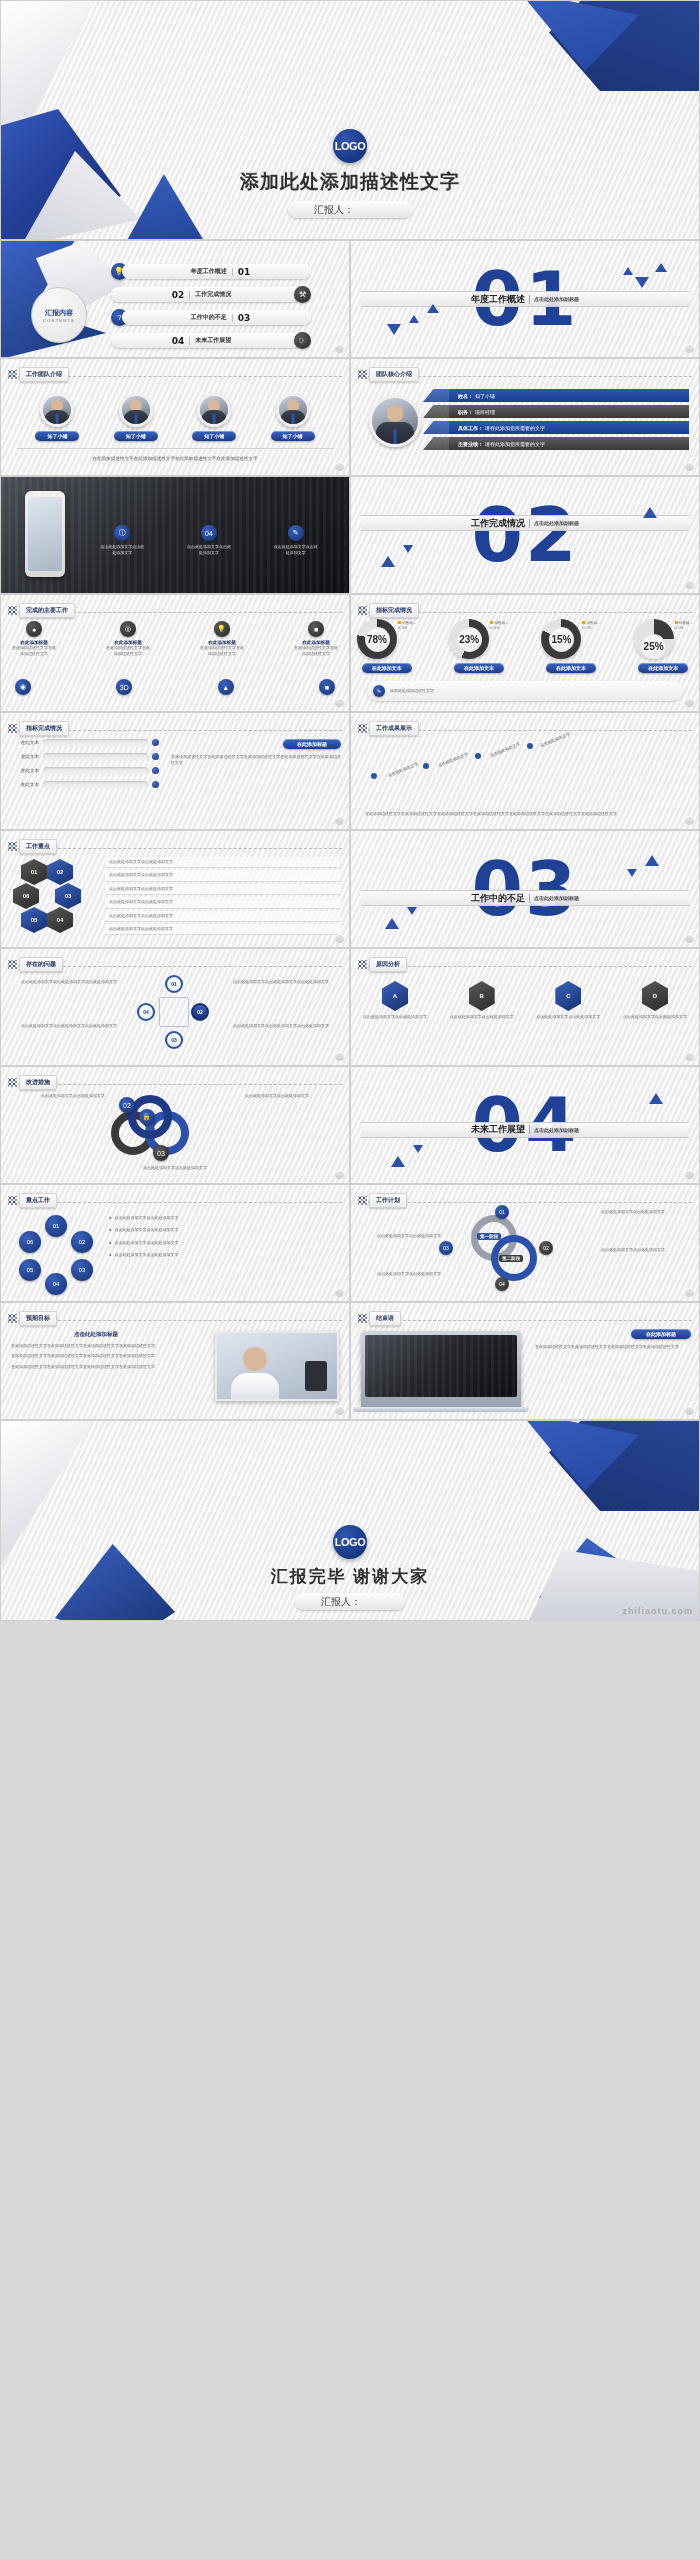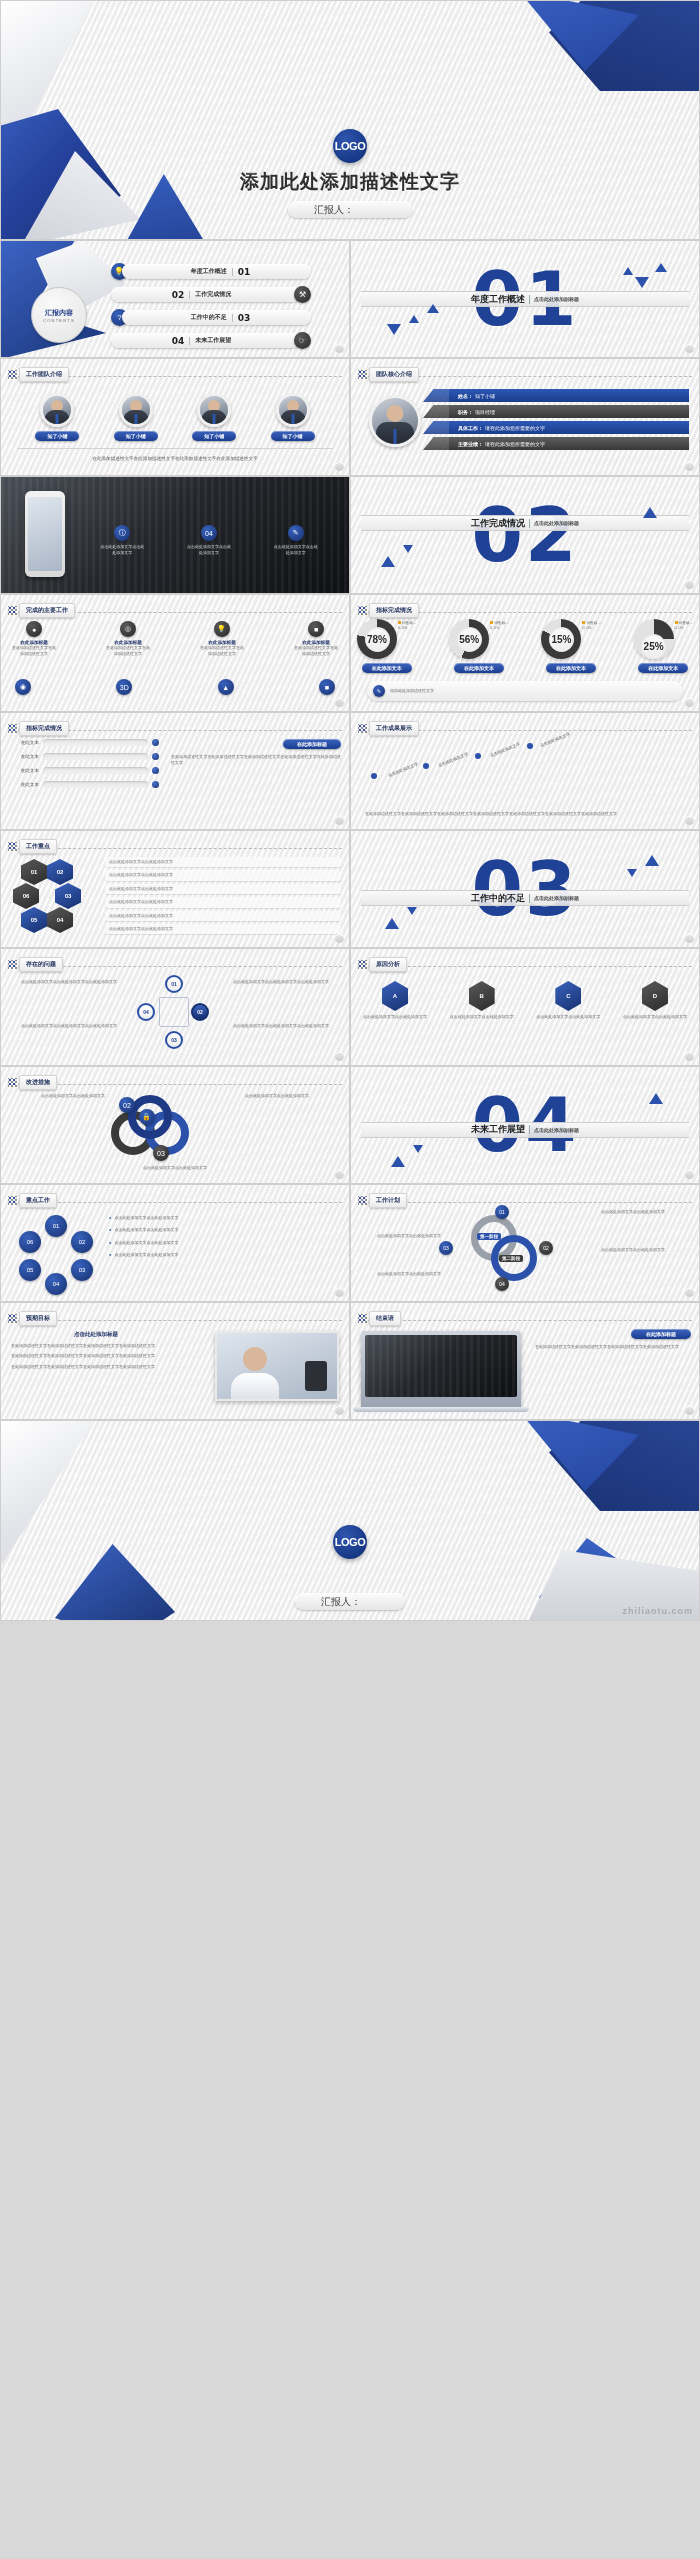--- a/index.html
+++ b/index.html
@@ -482,21 +482,21 @@
             <span>0, 0%</span>
           </div>
         </div>
         <div class="pill-blue" style="width:50px;margin:4px auto 0;">在此添加文本</div>
       </div>
 
       <div style="text-align:center;">
         <div style="display:flex;align-items:flex-start;gap:1px;">
           <div class="donut" style="background:conic-gradient(#3a3a3a 0 56%, #e2e2e2 56% 100%);">
             <div class="hole">
-                <span>56%</span>
+                <span>23%</span>
               </div>
           </div>
           <div class="donut-legend" style="margin-top:2px;text-align:left;">
             <span class="legend-sq"></span><span>销售额…</span><br>
             <span>0, 0%</span>
           </div>
         </div>
         <div class="pill-blue" style="width:50px;margin:4px auto 0;">在此添加文本</div>
       </div>
 
@@ -889,19 +889,20 @@
          background:linear-gradient(150deg,#3c63c4,#17306e);
          clip-path:polygon(48% 0%,100% 68%,60% 100%,0% 74%);"></div>
     <div style="position:absolute;bottom:-14px;right:40px;width:120px;height:96px;
          background:linear-gradient(190deg,#3f68c9,#1b3a8d);
          clip-path:polygon(40% 0%,100% 52%,66% 100%,0% 62%);"></div>
     <div style="position:absolute;bottom:0;right:0;width:170px;height:70px;
          background:linear-gradient(180deg,#e9ebef,#cfd2d9);
          clip-path:polygon(20% 0%,100% 30%,100% 100%,0% 100%);"></div>
 
     <div class="logo-badge" style="top:104px;">LOGO</div>
+    <div class="cs-title" style="top:144px;">汇报完毕 谢谢大家</div>
     <div class="ts-reporter" style="top:172px;width:110px;">
       <span>汇报人：</span>
     </div>
     <div class="watermark">zhiliaotu.com</div>
   </div>
 
 </div>
 
 </body></html>

